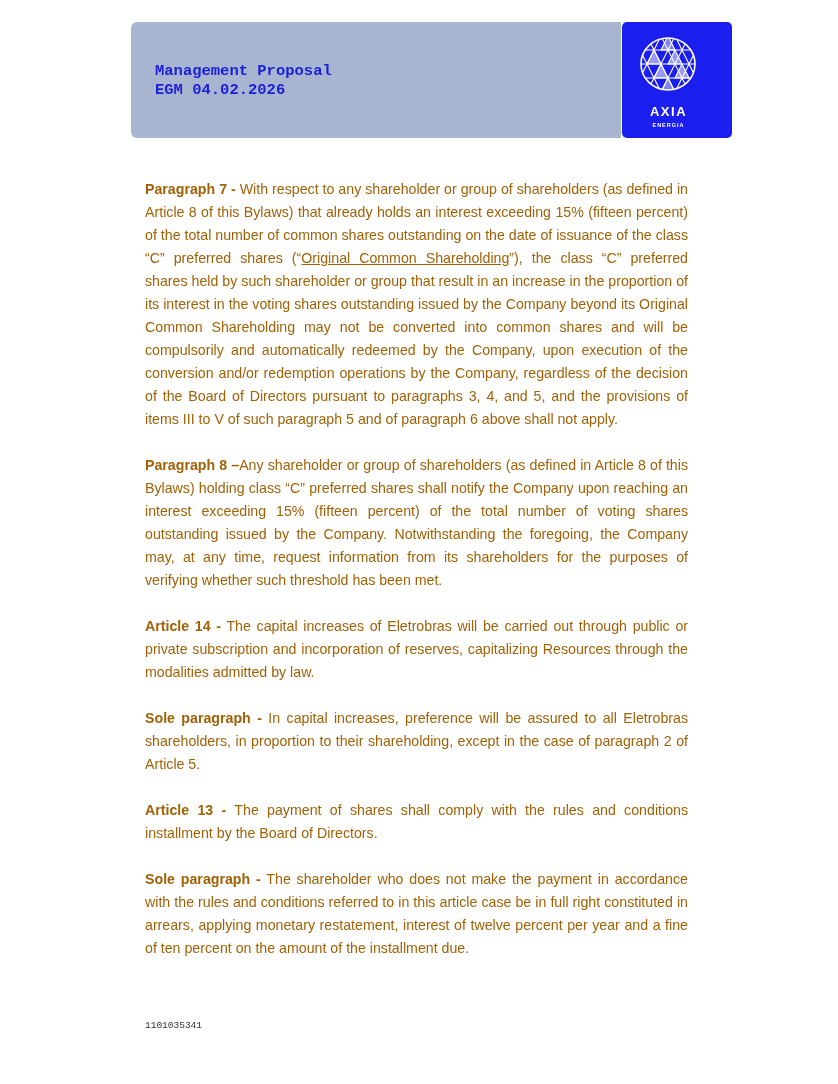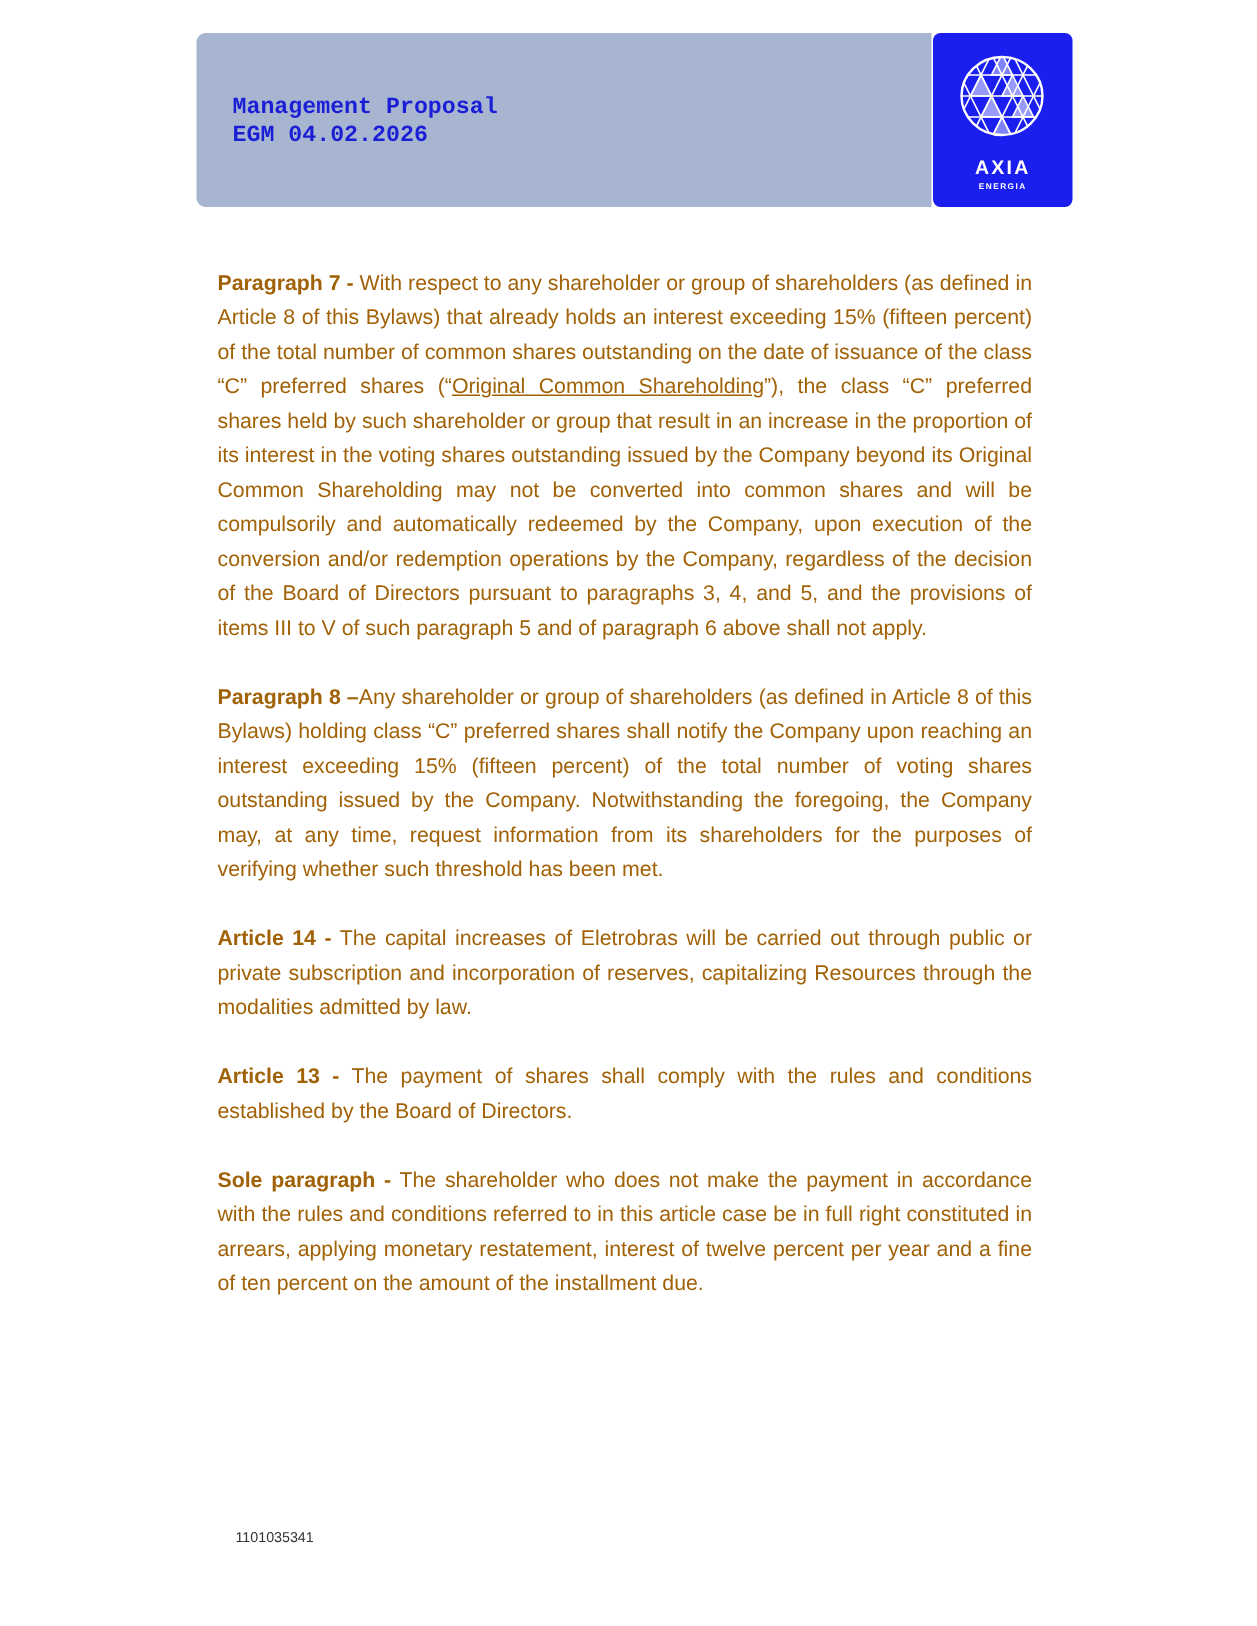--- a/index.html
+++ b/index.html
@@ -32,21 +32,21 @@
       font-weight: bold;
       font-size: 15.5px;
       line-height: 19px;
       color: #1a1fd6;
     }
     .header-title div { white-space: nowrap; }
     .logo-box {
       position: absolute;
       left: 622px;
       top: 22px;
-      width: 93px;
+      width: 110px;
       height: 116px;
       background: #1a1ff0;
       border-radius: 5px;
       overflow: hidden;
     }
     .logo-globe {
       position: absolute;
       left: 17px;
       top: 14px;
       width: 58px;
@@ -93,24 +93,23 @@
     .para .lead {
       font-weight: bold;
     }
     .para .u {
       text-decoration: underline;
     }
     .footer-code {
       position: absolute;
       left: 145px;
       top: 1020px;
-      font-family: Liberation Sans, sans-serif;
+      font-family: Liberation Mono, monospace;
       font-size: 9.5px;
       color: #333333;
-      margin-left: 12px;
     }
   </style>
 </head>
 <body>
 
 <div class="header-band"></div>
 <div class="header-title">
   <div>Management Proposal</div>
   <div>EGM 04.02.2026</div>
 </div>
@@ -143,20 +142,23 @@
   <p class="para">
     <span class="lead">Paragraph 7 -</span><span> With respect to any shareholder or group of shareholders (as defined in Article 8 of this Bylaws) that already holds an interest exceeding 15% (fifteen percent) of the total number of common shares outstanding on the date of issuance of the class “C” preferred shares (“</span><span class="u">Original Common Shareholding</span><span>”), the class “C” preferred shares held by such shareholder or group that result in an increase in the proportion of its interest in the voting shares outstanding issued by the Company beyond its Original Common Shareholding may not be converted into common shares and will be compulsorily and automatically redeemed by the Company, upon execution of the conversion and/or redemption operations by the Company, regardless of the decision of the Board of Directors pursuant to paragraphs 3, 4, and 5, and the provisions of items III to V of such paragraph 5 and of paragraph 6 above shall not apply.</span>
   </p>
   <p class="para">
     <span class="lead">Paragraph 8 –</span><span>Any shareholder or group of shareholders (as defined in Article 8 of this Bylaws) holding class “C” preferred shares shall notify the Company upon reaching an interest exceeding 15% (fifteen percent) of the total number of voting shares outstanding issued by the Company. Notwithstanding the foregoing, the Company may, at any time, request information from its shareholders for the purposes of verifying whether such threshold has been met.</span>
   </p>
   <p class="para">
     <span class="lead">Article 14 -</span><span> The capital increases of Eletrobras will be carried out through public or private subscription and incorporation of reserves, capitalizing Resources through the modalities admitted by law.</span>
   </p>
   <p class="para">
-    <span class="lead">Article 13 -</span><span> The payment of shares shall comply with the rules and conditions established by the Board of Directors.</span>
+    <span class="lead">Sole paragraph -</span><span> In capital increases, preference will be assured to all Eletrobras shareholders, in proportion to their shareholding, except in the case of paragraph 2 of Article 5.</span>
+  </p>
+  <p class="para">
+    <span class="lead">Article 13 -</span><span> The payment of shares shall comply with the rules and conditions installment by the Board of Directors.</span>
   </p>
   <p class="para">
     <span class="lead">Sole paragraph -</span><span> The shareholder who does not make the payment in accordance with the rules and conditions referred to in this article case be in full right constituted in arrears, applying monetary restatement, interest of twelve percent per year and a fine of ten percent on the amount of the installment due.</span>
   </p>
 </div>
 
 <div class="footer-code">1101035341</div>
 
 </body></html>

